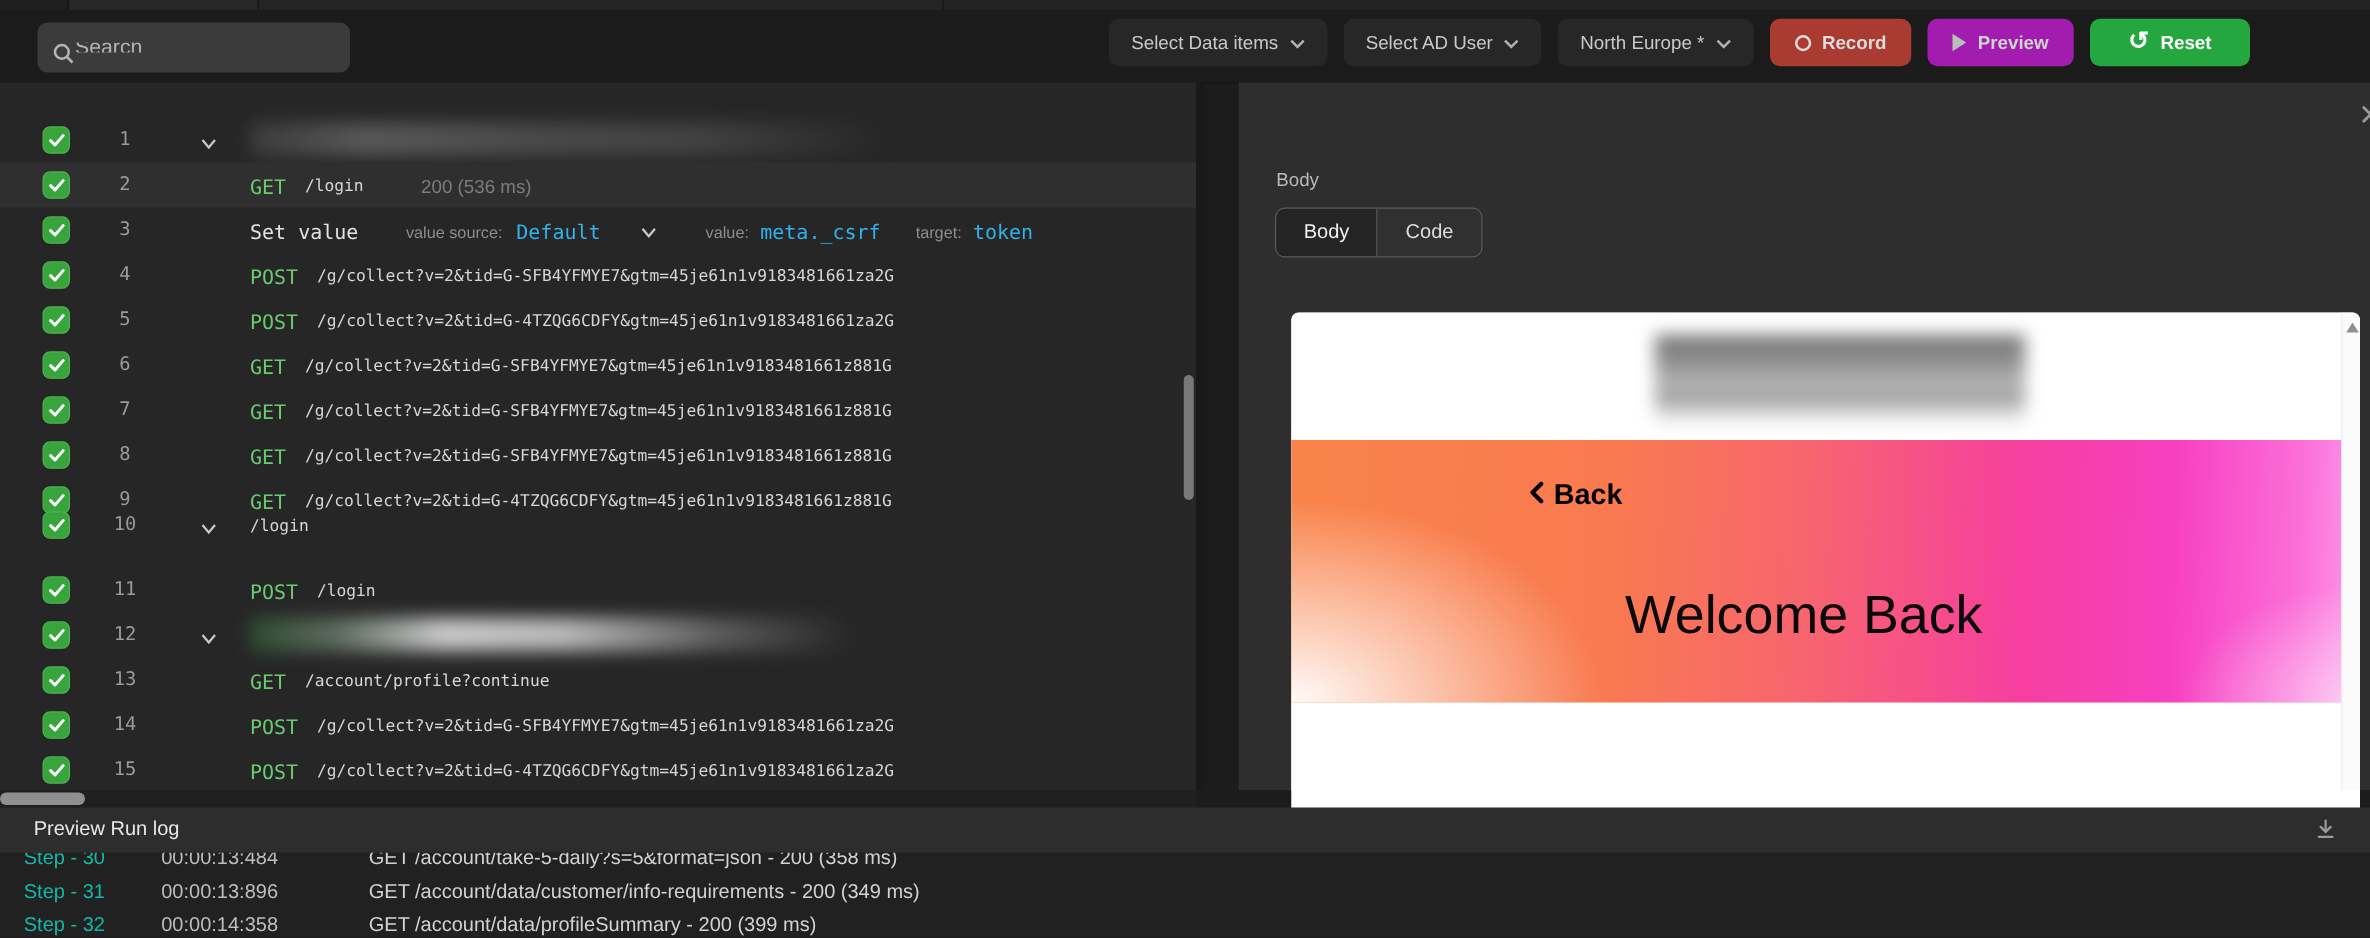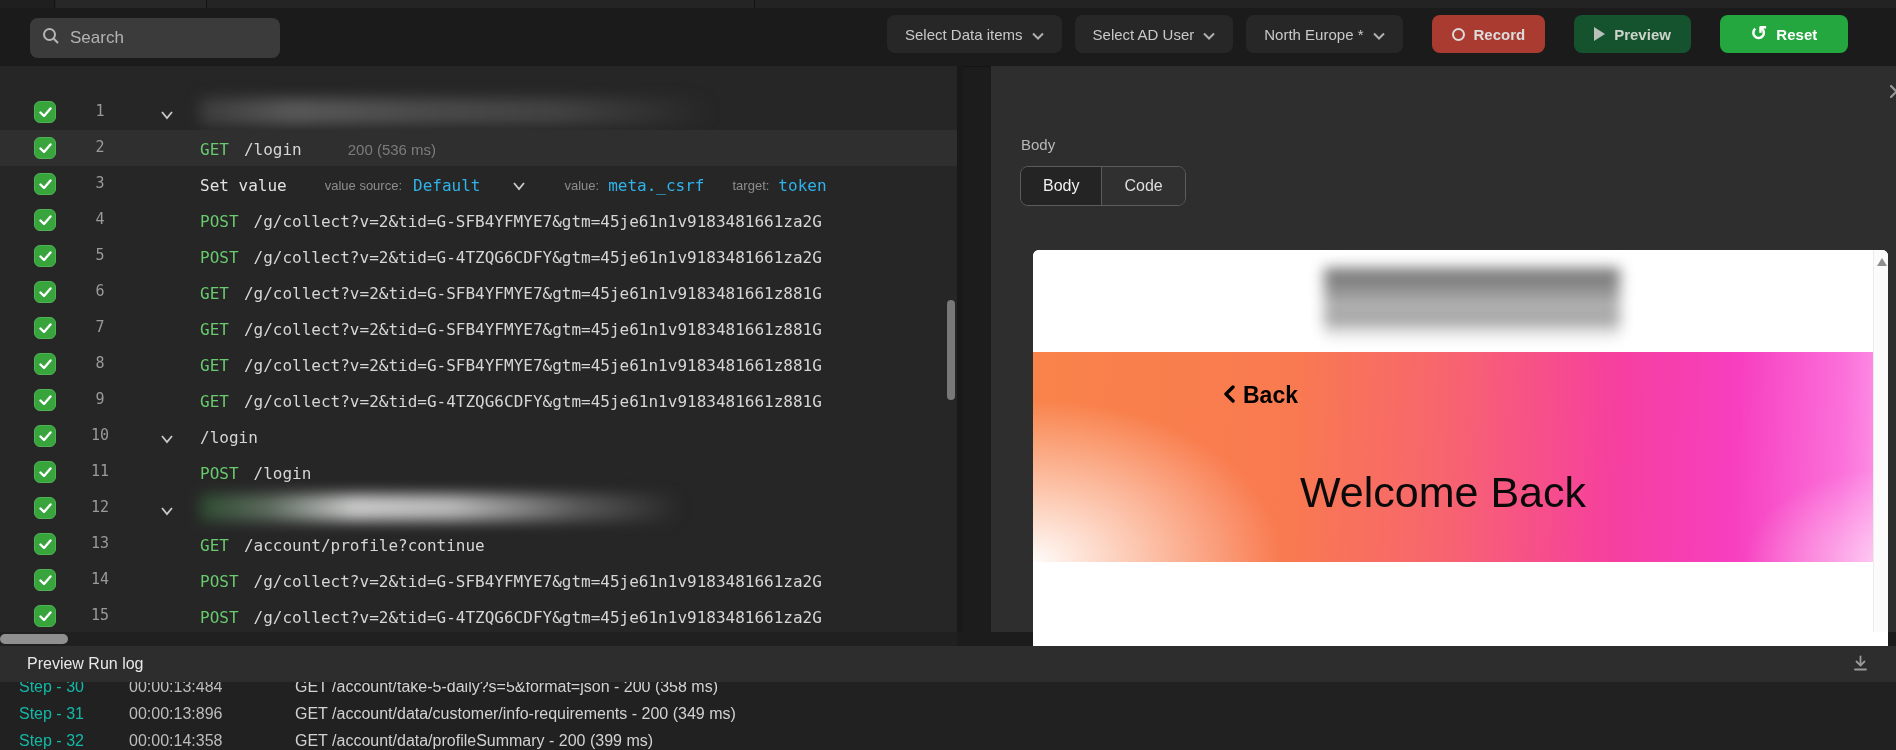--- a/index.html
+++ b/index.html
@@ -7,30 +7,30 @@
               font-family:"Liberation Sans", sans-serif; }
   .mono { font-family:"DejaVu Sans Mono", monospace; }
 
   
   .topbar { position:absolute; left:0; top:0; width:1896px; height:66px; background:#1b1b1b; }
   .topstrip { position:absolute; left:0; top:0; width:1896px; height:8px; background:#232323; }
   .topstrip .seg1 { position:absolute; left:0; top:0; width:55px; height:8px; background:#1f1f1f; border-right:1px solid #141414; }
   .topstrip .seg2 { position:absolute; left:56px; top:0; width:151px; height:8px; background:#272727; border-right:1px solid #141414; }
   .topstrip .seg3 { position:absolute; left:208px; top:0; width:547px; height:8px; background:#242424; border-right:1px solid #141414; }
   .searchbox { position:absolute; left:30px; top:18px; width:250px; height:40px; background:#3b3b3b;
-               border-radius:8px; display:flex; align-items:center; padding:16px 12px; gap:10px; }
+               border-radius:8px; display:flex; padding:16px 12px; }
   .searchbox input { background:transparent; border:none; outline:none; color:#dcdcdc; font-size:17px; width:180px; }
   .searchbox input::placeholder { color:#b3b3b3; }
   .tb-controls { position:absolute; left:887px; top:15px; height:38px; display:flex; gap:13px; }
   .dd { height:38px; background:#272727; border-radius:8px; color:#c9c9c9; font-size:15px;
         display:flex; align-items:center; justify-content:center; gap:9px; padding:0 18px; cursor:pointer; }
   .btn { height:38px; border-radius:8px; border:none; font-size:15px; font-weight:700;
-         display:flex; align-items:center; justify-content:center; gap:9px; padding:0 20px; cursor:pointer;margin-left:16px; }
+         display:flex; align-items:center; justify-content:center; gap:9px; padding:0 20px; cursor:pointer; }
   .btn-record { background:#a93b31; color:#dcdcdc; }
-  .btn-preview { background:#14532d; color:#ccd4cc; }
+  .btn-preview { background:#a21caf; color:#ccd4cc; }
   .btn-reset { background:#23a73e; color:#ffffff; width:128px; }
   .rec-dot { width:13px; height:13px; border:2px solid #dcdcdc; border-radius:50%; display:inline-block; }
   .play-tri { width:0; height:0; border-left:11px solid #b9bfb9; border-top:7px solid transparent; border-bottom:7px solid transparent; display:inline-block; }
   .reset-glyph { font-size:20px; font-weight:700; line-height:1; transform:translateY(-1px); }
 
   
   .main { position:absolute; left:0; top:66px; width:1896px; height:566px; }
   .main-topline { position:absolute; left:0; top:0; width:100%; height:1px; background:#141414; }
   .list-panel { position:absolute; left:0; top:0; width:957px; height:566px; background:#262626; overflow:hidden; }
   .split-gap { position:absolute; left:957px; top:0; width:6px; height:566px; background:#191919; }
@@ -39,21 +39,21 @@
   
   .row { position:absolute; left:0; width:957px; height:36px; }
   .row.selected { background:#2f2f2f; }
   .cb { position:absolute; left:34px; top:7px; width:22px; height:22px; border-radius:6px;
         background:#37a43c; border:1px solid #4fb254; display:flex; align-items:center; justify-content:center; cursor:pointer; }
   .num { position:absolute; left:84px; top:8px; width:32px; text-align:center; color:#9a9a9a; font-size:15px; }
   .chev { position:absolute; left:160px; top:11px; cursor:pointer; }
   .content { position:absolute; left:200px; top:6px; right:14px; height:26px; white-space:nowrap;
              overflow:hidden; display:flex; align-items:center; }
   .method { color:#69ca6e; font-size:16px; margin-right:15px; }
-  .url { color:#d6d6d6; font-size:16px; }
+  .url { color:#d6d6d6; font-size:13px; }
   .status { color:#7c7c7c; font-size:15px; margin-left:46px; font-family:"Liberation Sans", sans-serif; }
   .sv-action { color:#e2e2e2; font-size:16px; }
   .sv-label { color:#8d8d8d; font-size:13px; margin-left:38px; }
   .sv-value { color:#2fb3ea; font-size:16px; margin-left:11px; }
   .sv-chev { margin-left:32px; }
   .redact { position:absolute; top:4px; height:27px; border-radius:4px; filter:blur(7px); }
   .redact-grey { left:200px; width:512px;
     background:linear-gradient(90deg,#3c3c3c 0%,#585858 18%,#4a4a4a 45%,#424242 70%,rgba(50,50,50,0) 100%); }
   .redact-green { left:200px; width:482px;
     background:linear-gradient(90deg,#2e4c31 0%,#5c6a5d 14%,#c9c9c9 32%,#b9b9b9 52%,#5a5a5a 78%,rgba(45,45,45,0) 100%); }
@@ -284,21 +284,21 @@
             <polyline points="1.5,5.5 5,9 11.5,1.5"></polyline>
           </svg>
       </span>
       <span class="num">9</span>
       <div class="content">
         <span class="method">GET</span>
         <span class="url">/g/collect?v=2&amp;tid=G-4TZQG6CDFY&amp;gtm=45je61n1v9183481661z881G</span>
       </div>
     </div>
 
-    <div class="row" style="top:352px">
+    <div class="row" style="top:336px">
       <span class="cb">
         <svg width="13" height="11" viewBox="0 0 13 11" fill="none" stroke="#fff" stroke-width="2.4" stroke-linecap="round" stroke-linejoin="round">
             <polyline points="1.5,5.5 5,9 11.5,1.5"></polyline>
           </svg>
       </span>
       <span class="num">10</span>
       <span class="chev">
         <svg width="14" height="10" viewBox="0 0 14 10" fill="none" stroke="#c9c9c9" stroke-width="1.8">
             <polyline points="2,2 7,8 12,2"></polyline>
           </svg>

